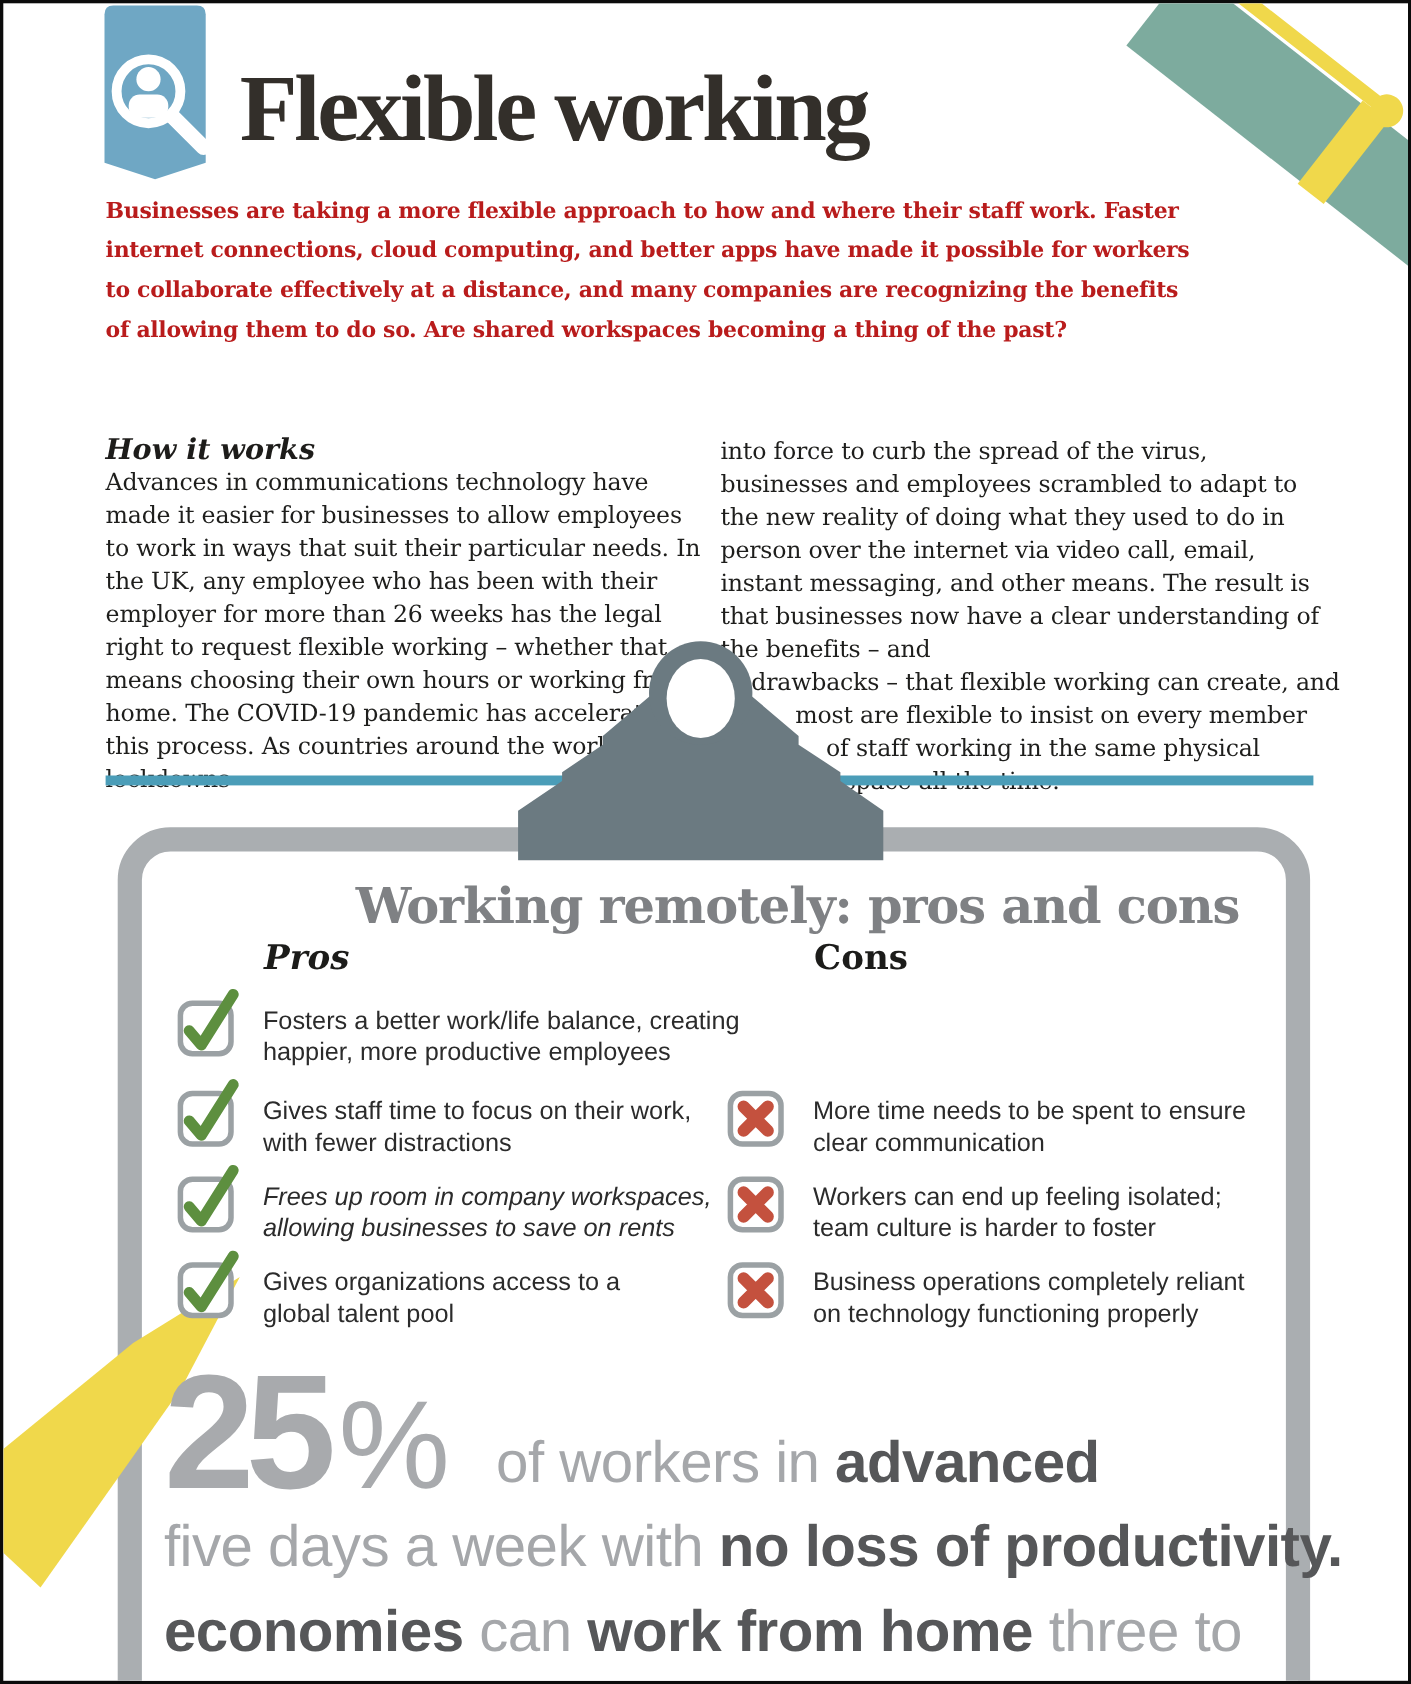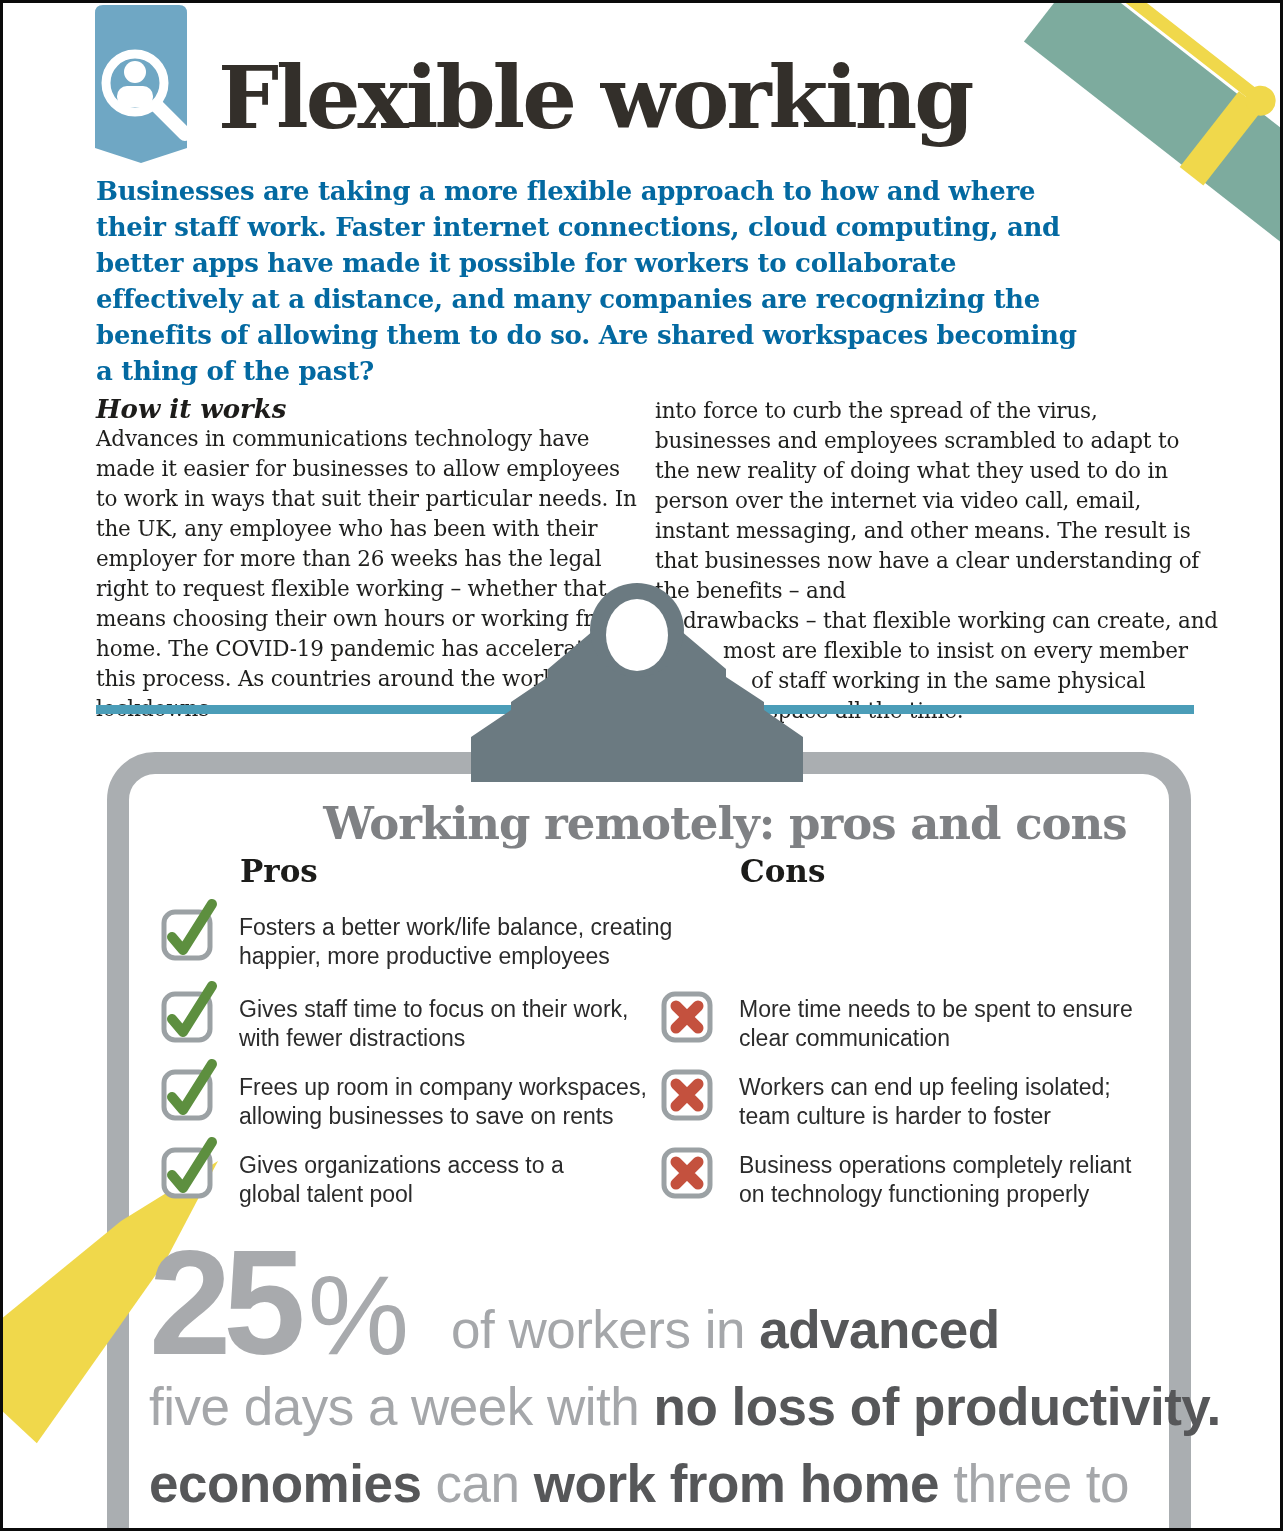--- a/index.html
+++ b/index.html
@@ -7,25 +7,25 @@
     position:relative; width:1283px; height:1531px; margin:0 auto;
     background:#ffffff; overflow:hidden; box-sizing:border-box;
     border:3px solid #0b0b0b;
     font-family:"DejaVu Serif", serif;
   }
   .abs{position:absolute;}
   
   .bookmark-svg{left:90px; top:0; z-index:1;}
   .page-title{
     left:215px; top:52px; font-size:86px; font-weight:bold; color:#332f2a;
-    letter-spacing:-3px; line-height:1; white-space:nowrap;
+    letter-spacing:-3px; line-height:1; white-space:nowrap;font-family:Liberation Serif, serif;
   }
   .intro{
     left:93px; top:170px; width:1000px;
-    font-size:26px; font-weight:bold; color:#0369a1; line-height:36px;
+    font-size:20px; font-weight:bold; color:#b91c1c; line-height:36px;
     letter-spacing:-0.3px;
   }
   
   .hiw-heading{left:93px; top:391px; font-size:26px; font-weight:bold; color:#1d1c1a;font-style:italic;}
   .col{font-size:21.5px; color:#1e1e1c; line-height:30px; letter-spacing:-0.2px;}
   .col-left{left:93px; top:421px; width:548px;}
   .col-right{left:652px; top:393px; width:556px;}
   .wrap-line{white-space:nowrap;}
   .wrap-line.w0{padding-left:28px;}
   .wrap-line.w1{padding-left:68px;}
@@ -38,21 +38,21 @@
     border:22px solid #aaaeb1; border-radius:48px; box-sizing:border-box;
     background:#ffffff; z-index:2;
   }
   .overlay-svg{left:0; top:0; z-index:3; pointer-events:none;}
   .clip-content{z-index:4;}
   .cb-heading{
     left:126px; top:794px; width:1192px; text-align:center;
     font-size:45px; font-weight:bold; color:#7f8184; letter-spacing:-1px; z-index:4;
   }
   .list-col-heading{font-size:31px; font-weight:bold; color:#1c1c1a; top:850px; z-index:4;}
-  .pros-heading{left:237px;}
+  .pros-heading{left:237px;font-style:italic;}
   .cons-heading{left:737px;}
   .row{display:flex; align-items:flex-start; z-index:4;}
   .row .icon{flex:0 0 auto;}
   .row-text{
     margin-left:26px; margin-top:4px;
     font-family:"Liberation Sans", sans-serif; font-size:23px; line-height:28.5px;
     color:#2b2b2b; white-space:pre-line;
   }
   
   .stat-number{
@@ -133,21 +133,21 @@
 happier, more productive employees</div>
   </div>
   <div class="abs row" style="left:158px; top:988px;">
     <svg class="icon" width="52" height="52" viewBox="0 0 52 52" overflow="visible">
       <rect x="3" y="3" width="46" height="46" rx="11" fill="#ffffff" stroke="#9ba1a4" stroke-width="5"></rect>
       <path d="M11 28 L22 41 L51 -5" fill="none" stroke="#5d8f3f" stroke-width="10" stroke-linecap="round" stroke-linejoin="round"></path>
     </svg>
     <div class="row-text">Gives staff time to focus on their work,
 with fewer distractions</div>
   </div>
-  <div class="abs row" style="left:158px; top:1066px;">
+  <div class="abs row" style="left:158px; top:1066px;font-style:italic;">
     <svg class="icon" width="52" height="52" viewBox="0 0 52 52" overflow="visible">
       <rect x="3" y="3" width="46" height="46" rx="11" fill="#ffffff" stroke="#9ba1a4" stroke-width="5"></rect>
       <path d="M11 28 L22 41 L51 -5" fill="none" stroke="#5d8f3f" stroke-width="10" stroke-linecap="round" stroke-linejoin="round"></path>
     </svg>
     <div class="row-text">Frees up room in company workspaces,
 allowing businesses to save on rents</div>
   </div>
   <div class="abs row" style="left:158px; top:1144px;">
     <svg class="icon" width="52" height="52" viewBox="0 0 52 52" overflow="visible">
       <rect x="3" y="3" width="46" height="46" rx="11" fill="#ffffff" stroke="#9ba1a4" stroke-width="5"></rect>

